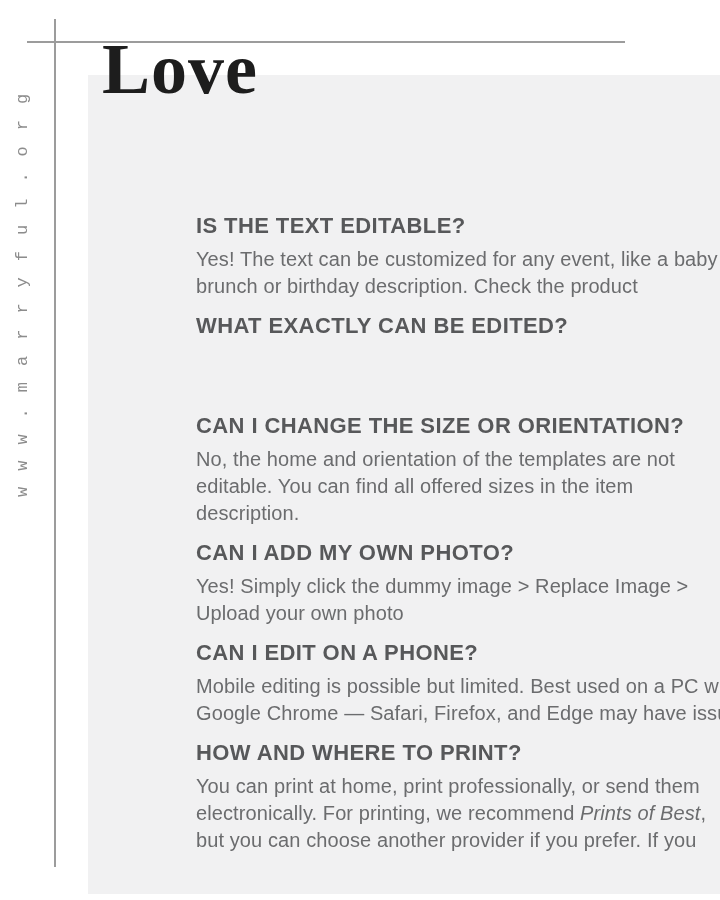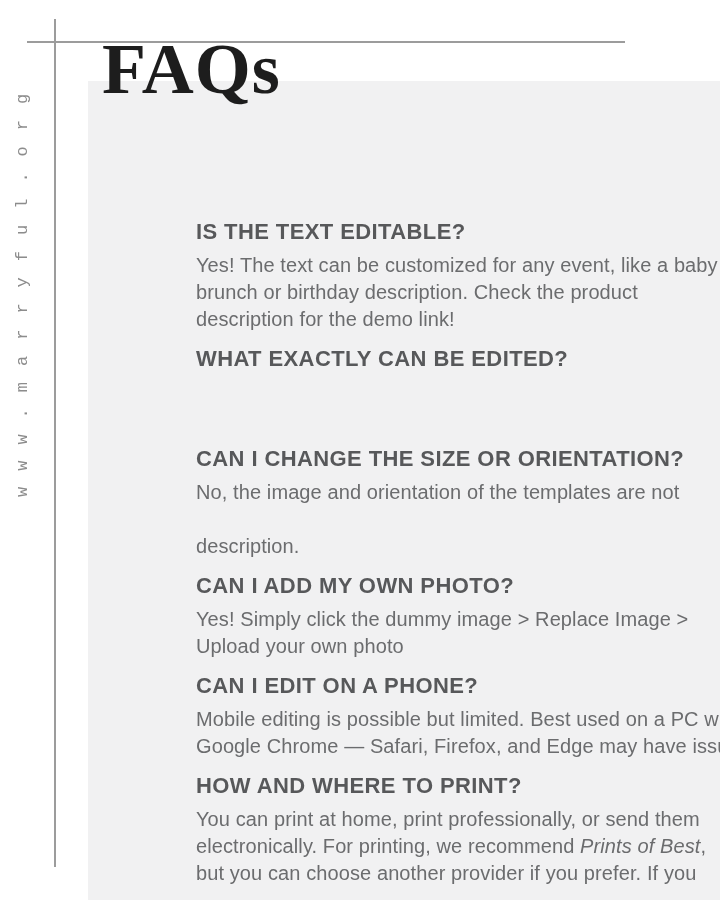--- a/index.html
+++ b/index.html
@@ -38,21 +38,21 @@
     transform-origin: 0 0;
     font-family: "Liberation Mono", monospace;
     font-size: 17px;
     letter-spacing: 16px;
     color: var(--url_text, #8c8c8c);
     white-space: nowrap;
   }
   
   .panel {
     position: absolute;
-    left: 88px; top: 81px;
+    left: 88px; top: 75px;
     width: 632px; height: 819px;
     background: var(--panel, #f1f1f2);
   }
   
   .title {
     position: absolute;
     left: 102px; top: 30px;
     margin: 0;
     font-family: "Liberation Serif", serif;
     font-weight: bold;
@@ -88,38 +88,38 @@
 <body>
 
 <div class="page">
   <div class="line-v"></div>
   <div class="line-h"></div>
   <div class="side-url">www.marryful.org</div>
   <div class="panel">
     <div class="content">
         <section class="faq-section">
           <h2 class="q">IS THE TEXT EDITABLE?</h2>
-          <p class="a"><span>Yes! The text can be customized for any event, like a baby</span><br><span>brunch or birthday description. Check the product</span><br><span>description for the demo link!</span></p>
+          <p class="a"><span>Yes! The text can be customized for any event, like a baby</span><br><span>brunch or birthday description. Check the product</span><br></p>
         </section>
         <section class="faq-section">
           <h2 class="q">WHAT EXACTLY CAN BE EDITED?</h2>
           <p class="a"><br><br></p>
         </section>
         <section class="faq-section">
           <h2 class="q">CAN I CHANGE THE SIZE OR ORIENTATION?</h2>
-          <p class="a"><span>No, the image and orientation of the templates are not</span><br><br><span>description.</span></p>
+          <p class="a"><span>No, the home and orientation of the templates are not</span><br><span>editable. You can find all offered sizes in the item</span><br><span>description.</span></p>
         </section>
         <section class="faq-section">
           <h2 class="q">CAN I ADD MY OWN PHOTO?</h2>
           <p class="a"><span>Yes! Simply click the dummy image &gt; Replace Image &gt;</span><br><span>Upload your own photo</span></p>
         </section>
         <section class="faq-section">
           <h2 class="q">CAN I EDIT ON A PHONE?</h2>
           <p class="a"><span>Mobile editing is possible but limited. Best used on a PC with</span><br><span>Google Chrome — Safari, Firefox, and Edge may have issues.</span></p>
         </section>
         <section class="faq-section">
           <h2 class="q">HOW AND WHERE TO PRINT?</h2>
           <p class="a"><span>You can print at home, print professionally, or send them</span><br><span>electronically. For printing, we recommend </span><span class="it">Prints of Best</span><span>,</span><br><span>but you can choose another provider if you prefer. If you</span><br><br></p>
         </section>
       </div>
   </div>
-  <h1 class="title">FAQs</h1>
+  <h1 class="title">Love</h1>
 </div>
 
 </body></html>

